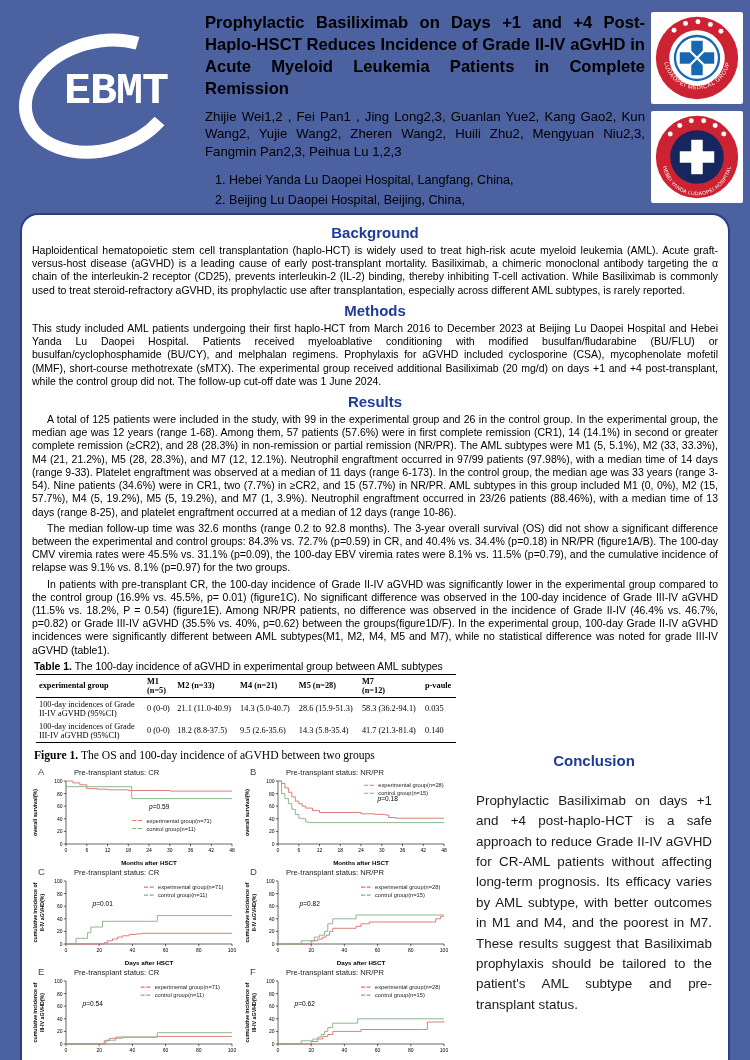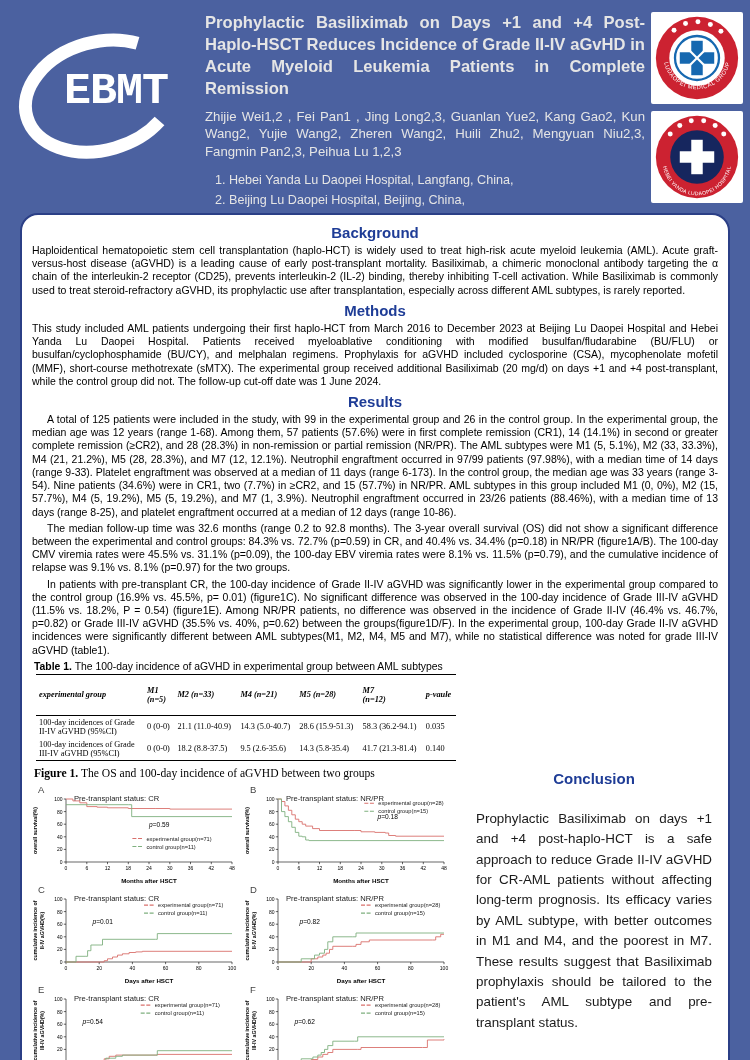--- a/index.html
+++ b/index.html
@@ -5,53 +5,53 @@
   * { margin:0; padding:0; box-sizing:border-box; }
   html,body { background:#3c4f8c; }
   body { font-family:"Liberation Sans", sans-serif; }
   .poster { position:relative; width:750px; height:1060px; background:#4b61a0; overflow:hidden; }
 
   
   .hdr { display:flex; padding:12px 8px 0 0; height:212px; }
   .logo-ebmt { position:relative; width:205px; height:180px; flex:none;font-family:Liberation Mono, monospace; }
   .logo-ebmt svg { position:absolute; left:8px; top:10px; }
   .ebmt-text { position:absolute; left:64px; top:54px; font-size:45px; font-weight:bold; color:#ffffff; letter-spacing:-1px; }
-  .hdr-text { width:440px; flex:none; color:#e5e5e5; }
+  .hdr-text { width:440px; flex:none; color:#000000; }
   .title { font-size:16.6px; font-weight:bold; line-height:1.32; text-align:justify; }
   .authors { margin-top:8px; font-size:13.2px; line-height:1.35; text-align:justify; }
   .affils { margin-top:10px; margin-left:10px; font-size:12.6px; line-height:1.55; }
   .hdr-logos { margin-left:6px; width:94px; flex:none; display:flex; flex-direction:column; gap:7px; }
   .logo-card { width:92px; height:92px; background:#ffffff; border-radius:2px; display:flex; align-items:center; justify-content:center; }
 
   
   .panel-white { position:absolute; left:20px; top:213px; width:710px; height:908px;
                  background:#ffffff; border:2px solid #2b3f86; border-radius:18px;
                  padding:6px 10px 0 10px; overflow:hidden; }
   h2.sec { text-align:center; color:#1e3c96; font-size:15px; font-weight:bold; margin:3px 0 3px; }
   p.body { font-size:10.5px; line-height:1.26; text-align:justify; color:#000; margin-bottom:5px; }
   p.indent { text-indent:15px; margin-bottom:3px; }
 
   
   .tbl-cap { font-size:10.4px; margin:4px 0 2px 2px; color:#000; }
   .tbl-cap b { font-weight:bold; }
   table.t1 { border-collapse:collapse; font-family:"Liberation Serif", serif; font-size:8.3px; margin:2px 0 2px 4px; width:420px; color:#000; }
-  table.t1 th { font-weight:bold; text-align:left; border-top:1.4px solid #000; border-bottom:0.9px solid #000; padding:11px 3px; white-space:pre-line; vertical-align:middle;font-style:italic; }
+  table.t1 th { font-weight:bold; text-align:left; border-top:1.4px solid #000; border-bottom:0.9px solid #000; padding:2px 3px; white-space:pre-line; vertical-align:middle; }
   table.t1 td { padding:2px 3px; vertical-align:middle; }
   table.t1 tr:last-child td { border-bottom:0.9px solid #000; }
   table.t1 td:first-child { width:108px; }
 
   
   .twocol { display:flex; margin-top:4px; }
   .figcol { width:428px; flex:none; }
   .fig-cap { font-family:"Liberation Serif", serif; font-size:11.6px; color:#000; margin:2px 0 4px 2px; }
   .fig-cap b { font-weight:bold; }
   .charts { display:grid; grid-template-columns:212px 212px; }
   .chart-cell { position:relative; height:100px; }
   .panel-letter { position:absolute; left:6px; top:0; font-size:9.5px; color:#444; }
-  .panel-title { position:absolute; left:42px; top:10px; font-size:7.6px; color:#222; }
+  .panel-title { position:absolute; left:42px; top:2px; font-size:7.6px; color:#222; }
   .plot-host { position:absolute; left:0; top:10px; }
   svg text { font-family:"Liberation Sans", sans-serif; }
   .ax { stroke:#000; stroke-width:0.6; }
   .tk { font-size:5px; fill:#000; }
   .xl { font-size:6.2px; font-weight:bold; fill:#000; }
   .yl { font-size:5.3px; font-weight:bold; fill:#000; }
   .lg { font-size:5.7px; fill:#222; }
   .pv { font-size:6.6px; fill:#000; }
 
   .conc-col { flex:1; padding:2px 6px 0 16px; }

